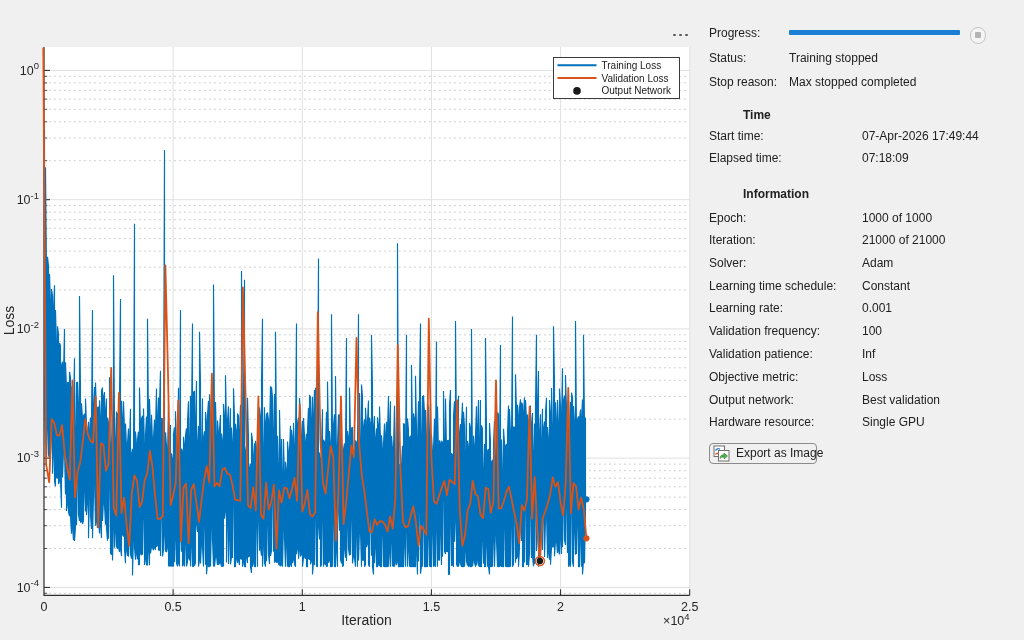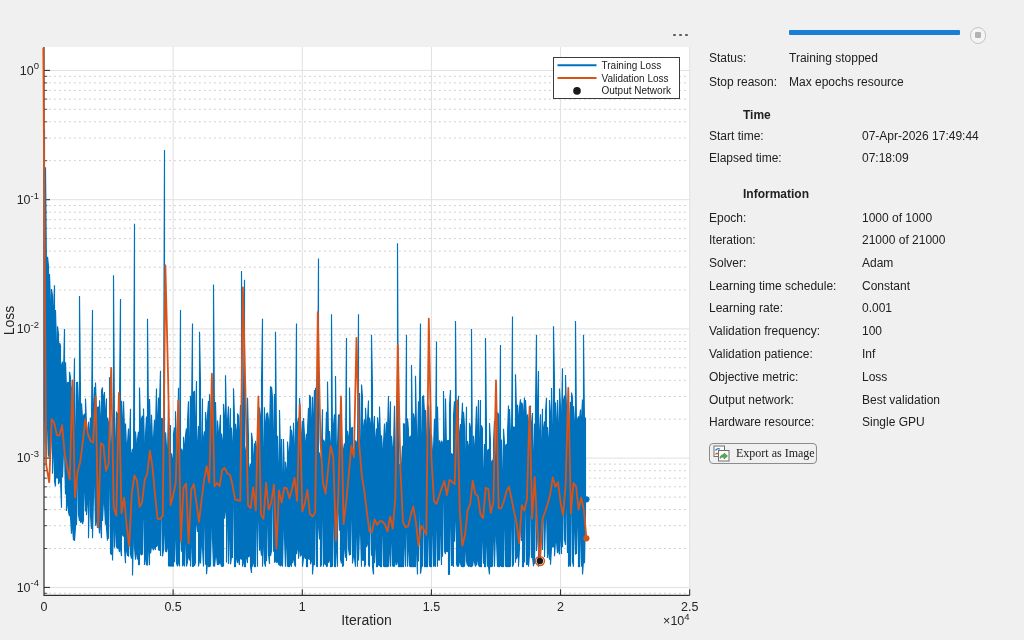--- a/index.html
+++ b/index.html
@@ -15,21 +15,21 @@
 #pbar { position:absolute; left:788.5px; top:30px; width:171.5px; height:4.6px;
   background:#1a7fd4; border-radius:1px; }
 #stopbtn { position:absolute; left:969.5px; top:27px; width:16.5px; height:16.5px;
   border:1px solid #c4c4c4; border-radius:50%; background:#f4f4f4; }
 #stopbtn div { position:absolute; left:4.2px; top:4.2px; width:6.2px; height:6.2px;
   background:#b3b3b3; border-radius:1px; }
 #dots { position:absolute; left:672px; top:33px; width:20px; height:4px; }
 #dots span { position:absolute; top:0.5px; width:2.9px; height:2.9px; border-radius:50%;
   background:#595959; }
 #expbtn { white-space:nowrap; position:absolute; left:709px; top:442.5px; width:108px; height:21px;
-  border:1px solid #8c8c8c; border-radius:4px; color:#212121; font-size:12px;font-family:Liberation Serif, serif; }
+  border:1px solid #8c8c8c; border-radius:4px; color:#212121; font-size:12px; }
 #expbtn span { position:absolute; left:26px; top:2.5px; }
 </style></head>
 <body>
 <div id="app">
 <svg width="700" height="640" style="position:absolute;left:0;top:0">
 <rect x="44.0" y="47.0" width="645.7" height="548.3" fill="#ffffff"></rect>
 <path d="M44.0 160.7H689.7M44.0 138.0H689.7M44.0 121.8H689.7M44.0 109.3H689.7M44.0 99.1H689.7M44.0 90.4H689.7M44.0 82.9H689.7M44.0 76.3H689.7M44.0 290.0H689.7M44.0 267.2H689.7M44.0 251.1H689.7M44.0 238.6H689.7M44.0 228.3H689.7M44.0 219.7H689.7M44.0 212.2H689.7M44.0 205.6H689.7M44.0 419.2H689.7M44.0 396.5H689.7M44.0 380.3H689.7M44.0 367.8H689.7M44.0 357.6H689.7M44.0 348.9H689.7M44.0 341.4H689.7M44.0 334.8H689.7M44.0 548.5H689.7M44.0 525.7H689.7M44.0 509.6H689.7M44.0 497.1H689.7M44.0 486.8H689.7M44.0 478.2H689.7M44.0 470.7H689.7M44.0 464.1H689.7M44.0 593.3H689.7" stroke="#cccccc" stroke-width="1" stroke-dasharray="1.8 3.2" fill="none"></path>
 <path d="M173.1 47.0V595.3M302.3 47.0V595.3M431.4 47.0V595.3M560.6 47.0V595.3M689.7 47.0V595.3M44.0 70.4H689.7M44.0 199.7H689.7M44.0 328.9H689.7M44.0 458.1H689.7M44.0 587.4H689.7" stroke="#e0e0e0" stroke-width="1" fill="none"></path>
 <path d="M44.0 47.0V595.3H689.7" stroke="#2e2e2e" stroke-width="1.2" fill="none"></path>
 <path d="M173.1 595.3v-6M302.3 595.3v-6M431.4 595.3v-6M560.6 595.3v-6M689.7 595.3v-6M44.0 70.4h6M44.0 199.7h6M44.0 328.9h6M44.0 458.1h6M44.0 587.4h6" stroke="#262626" stroke-width="1" fill="none"></path>
@@ -66,27 +66,30 @@
 <text x="601.5" y="81.6">Validation Loss</text>
 <text x="601.5" y="94.4">Output Network</text>
 </g>
 </g>
 </svg>
 <div id="dots">
       <span style="left:1px"></span>
       <span style="left:7.2px"></span>
       <span style="left:13.4px"></span>
     </div>
+<div class="row" style="top:25px">
+      <span class="lbl">Progress:</span>
+    </div>
 <div class="row" style="top:50px">
       <span class="lbl">Status:</span>
       <span class="va">Training stopped</span>
     </div>
 <div class="row" style="top:74px">
       <span class="lbl">Stop reason:</span>
-      <span class="va">Max epochs resource</span>
+      <span class="va">Max stopped completed</span>
     </div>
 <div class="hdr" style="top:107px">Time</div>
 <div class="hdr" style="top:186px">Information</div>
 <div class="row" style="top:128px">
       <span class="lbl">Start time:</span>
       <span class="vb">07-Apr-2026 17:49:44</span>
     </div>
 <div class="row" style="top:150px">
       <span class="lbl">Elapsed time:</span>
       <span class="vb">07:18:09</span>

